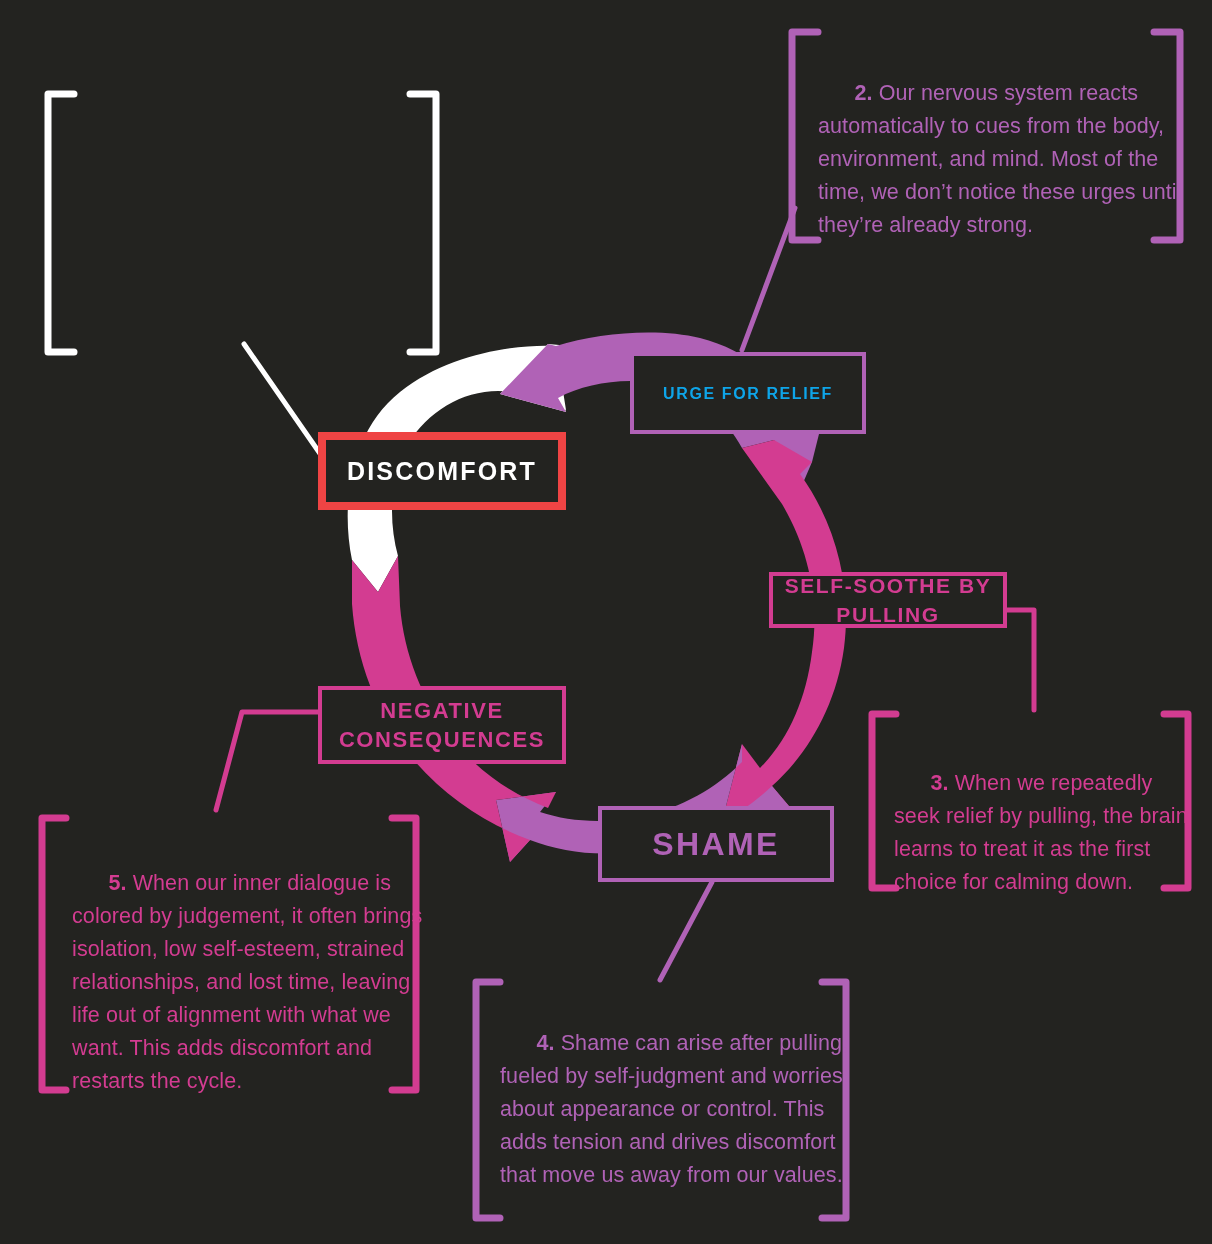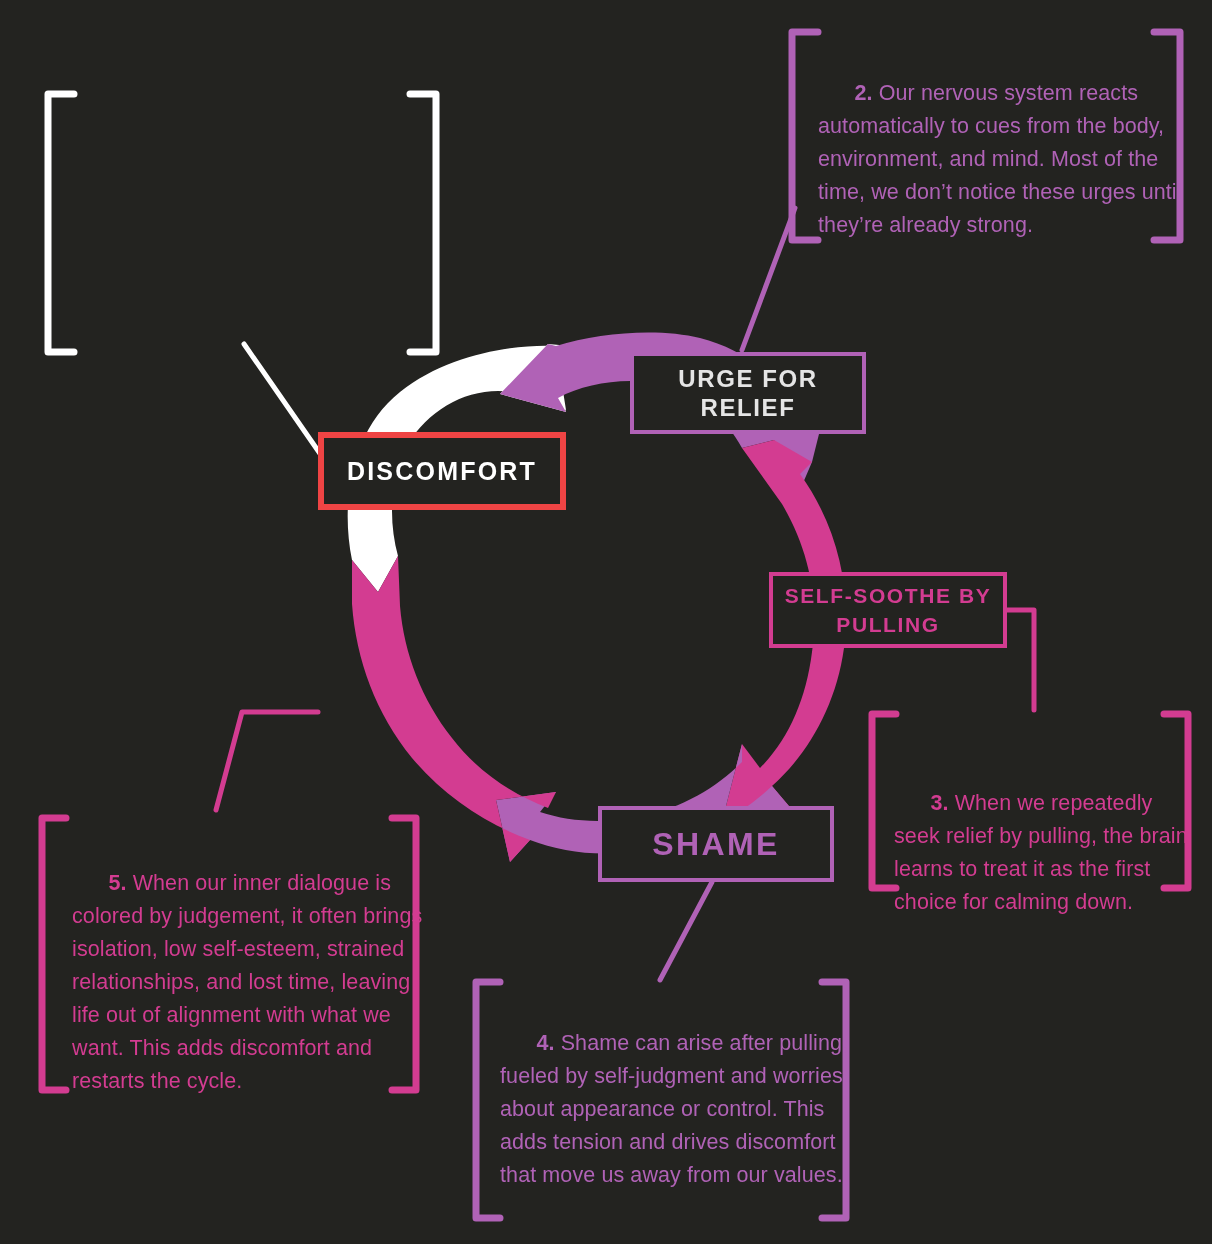--- a/index.html
+++ b/index.html
@@ -23,21 +23,21 @@
     white-space:pre-wrap;
   }
   .note .num{font-weight:bold;}
 
   .note-1{left:48px;top:94px;width:390px;}
   .note-1 .txt{color:#ffffff;width:372px;padding:8px 0 0 22px;}
 
   .note-2{left:796px;top:36px;width:332px;}
   .note-2 .txt{color:#b062b6;width:380px;padding:8px 0 0 22px;}
 
-  .note-3{left:874px;top:746px;width:318px;}
+  .note-3{left:874px;top:726px;width:318px;}
   .note-3 .txt{color:#d33c91;width:308px;padding:8px 0 0 20px;}
 
   .note-4{left:478px;top:986px;width:370px;}
   .note-4 .txt{color:#b062b6;width:358px;padding:8px 0 0 22px;}
 
   .note-5{left:50px;top:826px;width:382px;}
   .note-5 .txt{color:#d33c91;width:370px;padding:8px 0 0 22px;}
 
   
   .node{
@@ -45,28 +45,28 @@
     box-sizing:border-box;
     display:flex;align-items:center;justify-content:center;
     text-align:center;
     font-weight:bold;
     letter-spacing:1.6px;
     line-height:29px;
     background:#232320;
   }
   .node-discomfort{
     left:318px;top:432px;width:248px;height:78px;
-    border:6px solid #ef4444;color:#ffffff;font-size:25px;letter-spacing:2.2px;
+    border:8px solid #ef4444;color:#ffffff;font-size:25px;letter-spacing:2.2px;
   }
   .node-urge{
     left:630px;top:352px;width:236px;height:82px;
-    border:4px solid #b062b6;color:#e5e5e5;font-size:24px;
+    border:4px solid #b062b6;color:#0ea5e9;font-size:16px;
   }
   .node-selfsoothe{
-    left:769px;top:572px;width:238px;height:76px;
+    left:769px;top:572px;width:238px;height:56px;
     border:4px solid #d33c91;color:#d33c91;font-size:21px;
   }
   .node-shame{
     left:598px;top:806px;width:236px;height:76px;
     border:4px solid #b062b6;color:#b062b6;font-size:32px;letter-spacing:2.4px;
   }
   .node-negative{
     left:318px;top:686px;width:248px;height:78px;
     border:4px solid #d33c91;color:#d33c91;font-size:22px;
   }
@@ -197,20 +197,24 @@
 
   <div class="node node-selfsoothe">
     <span>SELF-SOOTHE BY
 PULLING</span>
   </div>
 
   <div class="node node-shame">
     <span>SHAME</span>
   </div>
 
+  <div class="node node-negative">
+    <span>NEGATIVE
+CONSEQUENCES</span>
+  </div>
 
 
   <div class="note note-2">
     <div class="txt">
       <span class="num">2.</span><span> Our nervous system reacts automatically to cues from the body, environment, and mind. Most of the time, we don’t notice these urges until they’re already strong.</span>
     </div>
   </div>
 
   <div class="note note-3">
     <div class="txt">

